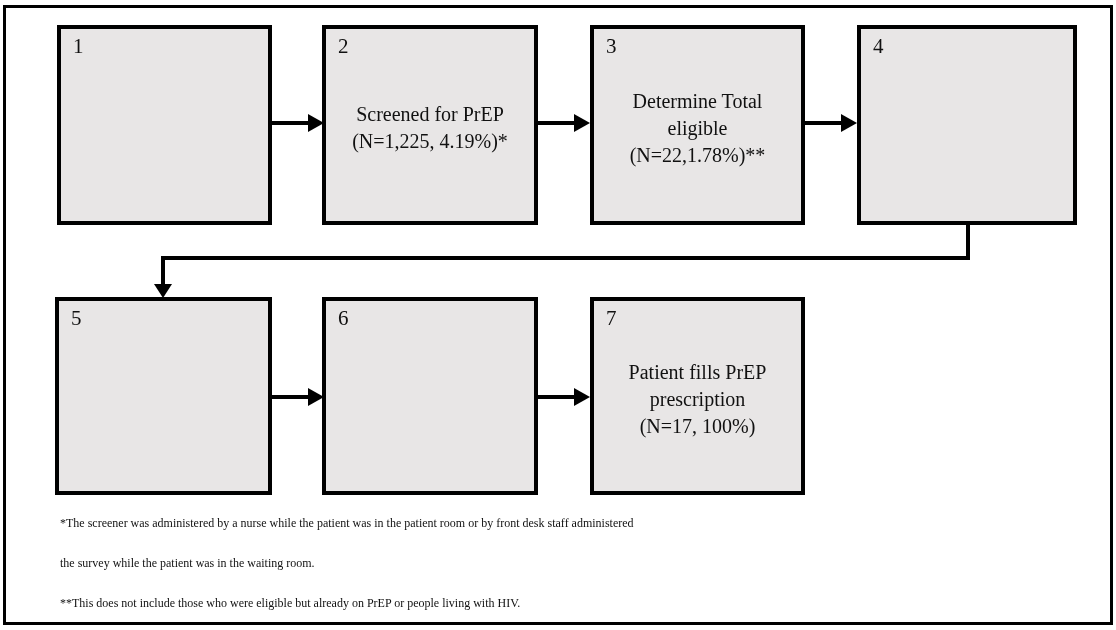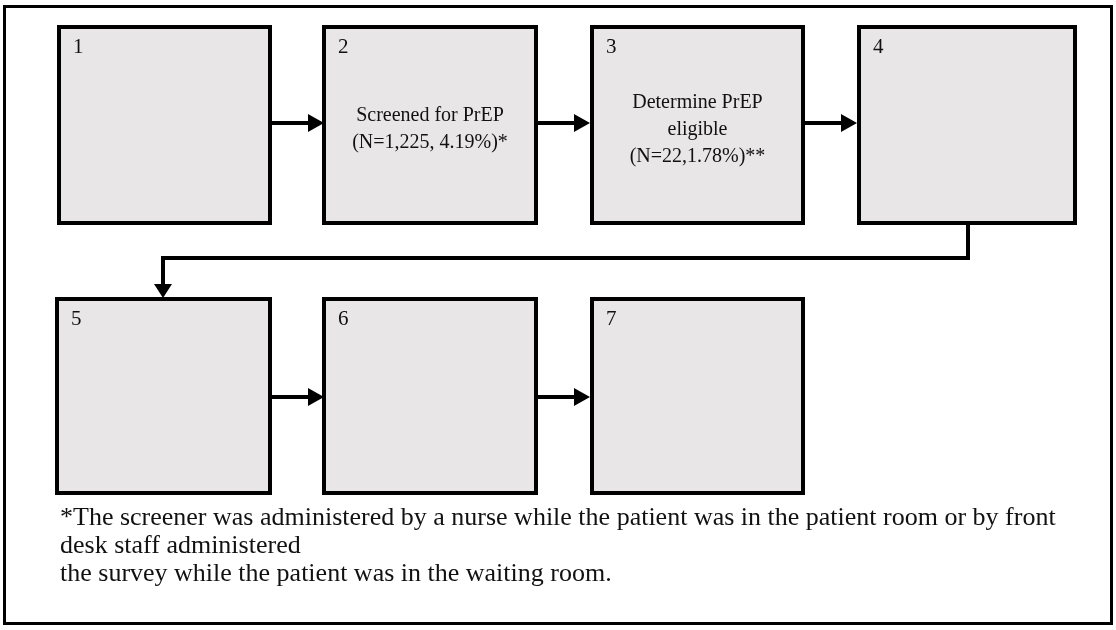--- a/index.html
+++ b/index.html
@@ -43,21 +43,21 @@
     border-left:16px solid var(--line,#000000);
   }
   .head-down{
     position:absolute;width:0;height:0;
     border-left:9px solid transparent;
     border-right:9px solid transparent;
     border-top:14px solid var(--line,#000000);
   }
   .footnotes{
     position:absolute;left:60px;top:503px;width:1046px;
-    font-size:26px;line-height:28px;
+    font-size:12px;line-height:40px;
   }
   .footnote{white-space:pre-line;}
 </style>
 </head>
 <body>
 
 <div id="canvas">
 
   <div class="outer-frame"></div>
 
@@ -66,39 +66,42 @@
   </div>
 
   <div class="box" style="left:322px;top:25px;width:216px;height:200px;">
     <span class="num">2</span>
     <div class="box-text">Screened for PrEP
 (N=1,225, 4.19%)*</div>
   </div>
 
   <div class="box" style="left:590px;top:25px;width:215px;height:200px;">
     <span class="num">3</span>
-    <div class="box-text">Determine PrEP
+    <div class="box-text">Determine Total
 eligible
 (N=22,1.78%)**</div>
   </div>
 
   <div class="box" style="left:857px;top:25px;width:220px;height:200px;">
     <span class="num">4</span>
   </div>
 
   <div class="box" style="left:55px;top:297px;width:217px;height:198px;">
     <span class="num">5</span>
   </div>
 
   <div class="box" style="left:322px;top:297px;width:216px;height:198px;">
     <span class="num">6</span>
   </div>
 
   <div class="box" style="left:590px;top:297px;width:215px;height:198px;">
     <span class="num">7</span>
+    <div class="box-text">Patient fills PrEP
+prescription
+(N=17, 100%)</div>
   </div>
 
   <div>
     <div class="shaft-h" style="left:272px;top:121px;width:38px;"></div>
     <div class="head-right" style="left:308px;top:114px;"></div>
   </div>
   <div>
     <div class="shaft-h" style="left:538px;top:121px;width:38px;"></div>
     <div class="head-right" style="left:574px;top:114px;"></div>
   </div>
@@ -119,15 +122,16 @@
     <div class="head-right" style="left:308px;top:388px;"></div>
   </div>
   <div>
     <div class="shaft-h" style="left:538px;top:395px;width:38px;"></div>
     <div class="head-right" style="left:574px;top:388px;"></div>
   </div>
 
   <div class="footnotes">
     <div class="footnote">*The screener was administered by a nurse while the patient was in the patient room or by front desk staff administered
 the survey while the patient was in the waiting room.</div>
+    <div class="footnote">**This does not include those who were eligible but already on PrEP or people living with HIV.</div>
   </div>
 
 </div>
 
 </body></html>

